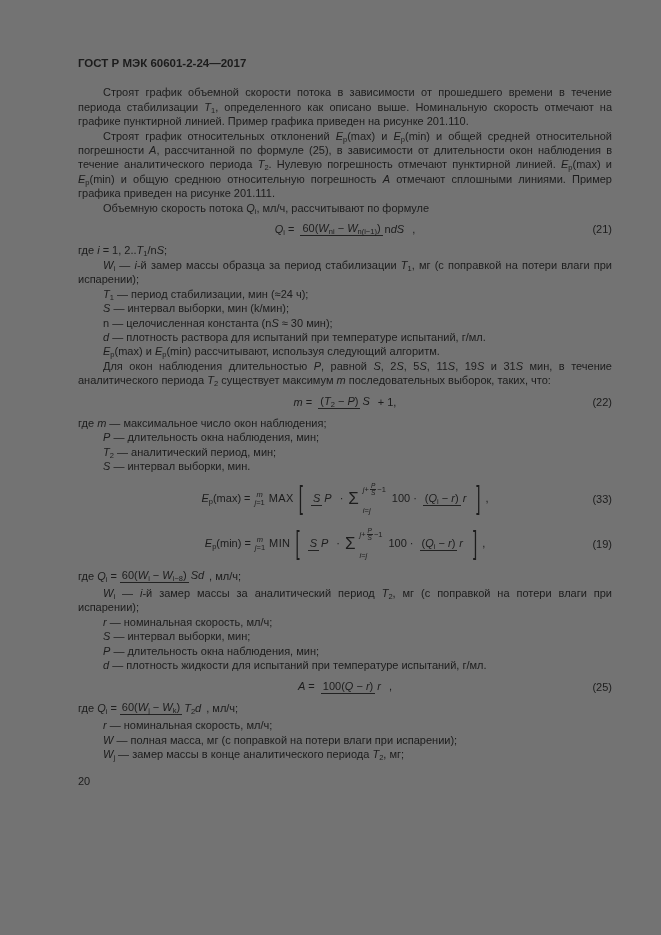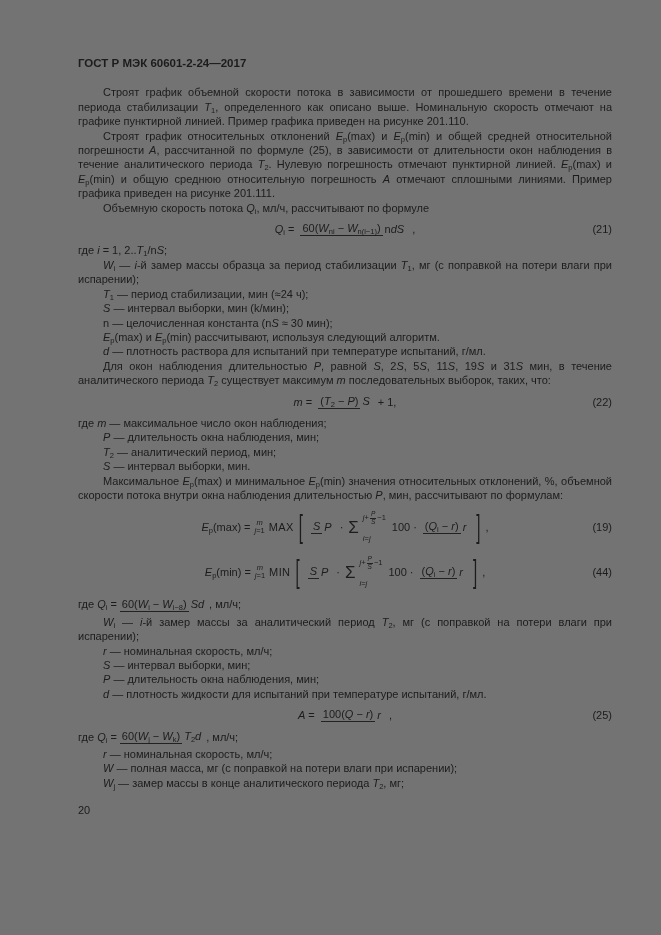--- a/index.html
+++ b/index.html
@@ -54,43 +54,42 @@
       <span>,</span>
     </span>
     <span class="fnum">(21)</span>
   </div>
 
   <p class="where">где <i>i</i> = 1, 2..<i>T</i><sub>1</sub>/n<i>S</i>;</p>
   <p class="where where-item"><i>W</i><sub>i</sub> — <i>i</i>-й замер массы образца за период стабилизации <i>T</i><sub>1</sub>, мг (с поправкой на потери влаги при испарении);</p>
   <p class="where where-item"><i>T</i><sub>1</sub> — период стабилизации, мин (≈24 ч);</p>
   <p class="where where-item"><i>S</i> — интервал выборки, мин (k/мин);</p>
   <p class="where where-item">n — целочисленная константа (n<i>S</i> ≈ 30 мин);</p>
+  <p class="where where-item"><i>d</i> — плотность раствора для испытаний при температуре испытаний, г/мл.</p>
   <p class="where where-item"><i>E</i><sub>p</sub>(max) и <i>E</i><sub>p</sub>(min) рассчитывают, используя следующий алгоритм.</p>
-  <p class="where where-item"><i>d</i> — плотность раствора для испытаний при температуре испытаний, г/мл.</p>
 
   <p class="para">Для окон наблюдения длительностью <i>P</i>, равной <i>S</i>, 2<i>S</i>, 5<i>S</i>, 11<i>S</i>, 19<i>S</i> и 31<i>S</i> мин, в течение аналитического периода <i>T</i><sub>2</sub> существует максимум <i>m</i> последовательных выборок, таких, что:</p>
 
   <div class="formula">
     <span class="fbody">
       <span><i>m</i> =</span>
       <span class="frac">
         <span class="fr-num">(<i>T</i><sub>2</sub> − <i>P</i>)</span>
         <span class="fr-den"><i>S</i></span>
       </span>
       <span>+ 1,</span>
     </span>
     <span class="fnum">(22)</span>
   </div>
 
   <p class="where">где <i>m</i> — максимальное число окон наблюдения;</p>
   <p class="where where-item"><i>P</i> — длительность окна наблюдения, мин;</p>
   <p class="where where-item"><i>T</i><sub>2</sub> — аналитический период, мин;</p>
   <p class="where where-item"><i>S</i> — интервал выборки, мин.</p>
 
-  <p class="para">Максимальное <i>E</i><sub>p</sub>(max) и минимальное <i>E</i><sub>p</sub>(min) значения относительных отклонений, %, объемной скорости потока внутри окна наблюдения длительностью <i>P</i>, мин, рассчитывают по формулам:</p>
 
   <div class="formula tall">
     <span class="fbody">
       <span><i>E</i><sub>p</sub>(max) =</span>
       <span class="prelim">
         <span><i>m</i></span>
         <span><i>j</i>=1</span>
       </span>
       <span class="op">MAX</span>
       <span class="bigbr">[</span>
@@ -113,21 +112,21 @@
       </span>
       <span>100</span>
       <span>·</span>
       <span class="frac">
         <span class="fr-num">(<i>Q</i><sub>i</sub> − <i>r</i>)</span>
         <span class="fr-den"><i>r</i></span>
       </span>
       <span class="bigbr">]</span>
       <span>,</span>
     </span>
-    <span class="fnum">(19)</span>
+    <span class="fnum">(33)</span>
   </div>
 
   <div class="formula tall">
     <span class="fbody">
       <span><i>E</i><sub>p</sub>(min) =</span>
       <span class="prelim">
         <span><i>m</i></span>
         <span><i>j</i>=1</span>
       </span>
       <span class="op">MIN</span>
@@ -151,21 +150,21 @@
       </span>
       <span>100</span>
       <span>·</span>
       <span class="frac">
         <span class="fr-num">(<i>Q</i><sub>i</sub> − <i>r</i>)</span>
         <span class="fr-den"><i>r</i></span>
       </span>
       <span class="bigbr">]</span>
       <span>,</span>
     </span>
-    <span class="fnum">(44)</span>
+    <span class="fnum">(19)</span>
   </div>
 
   <div class="qline">
     <span>где <i>Q</i><sub>i</sub> =</span>
     <span class="frac">
       <span class="fr-num">60(<i>W</i><sub>i</sub> − <i>W</i><sub>i−8</sub>)</span>
       <span class="fr-den"><i>Sd</i></span>
     </span>
     <span>, мл/ч;</span>
   </div>

